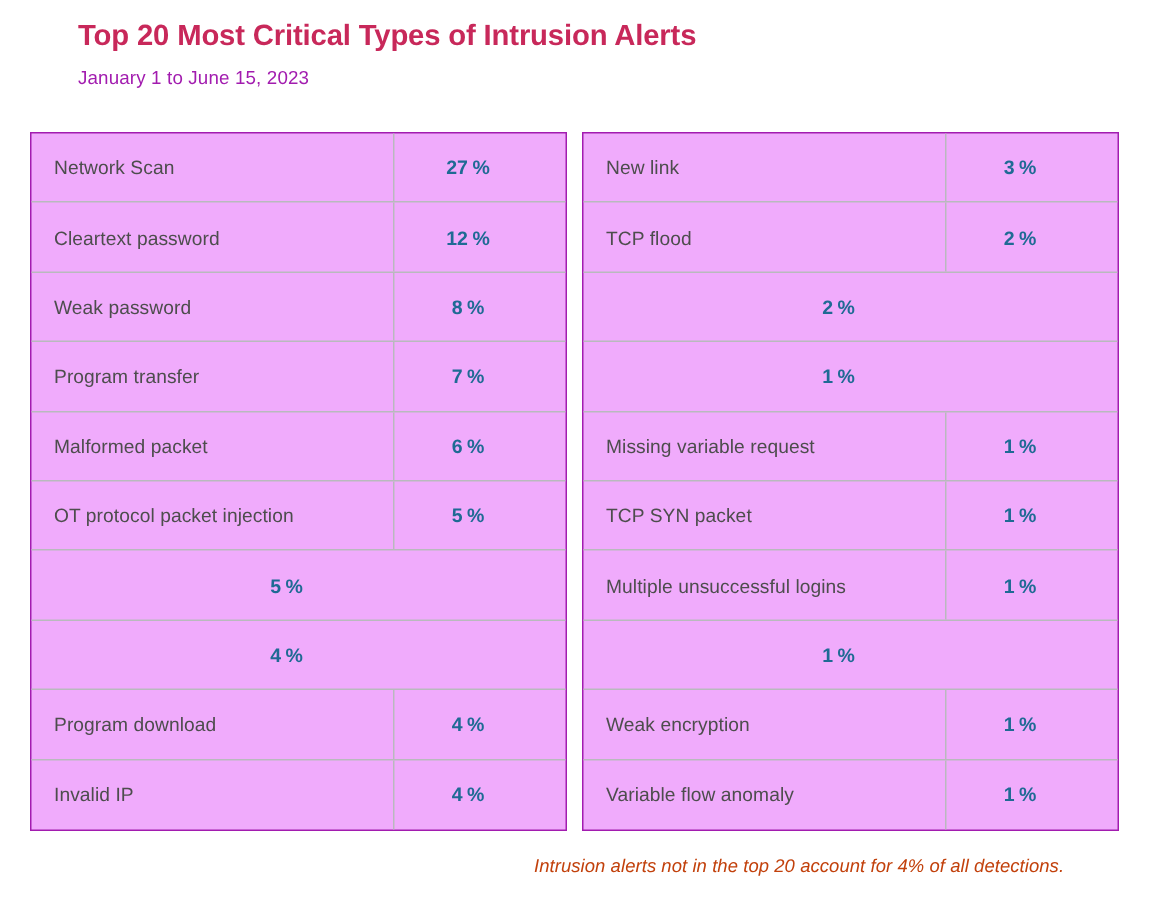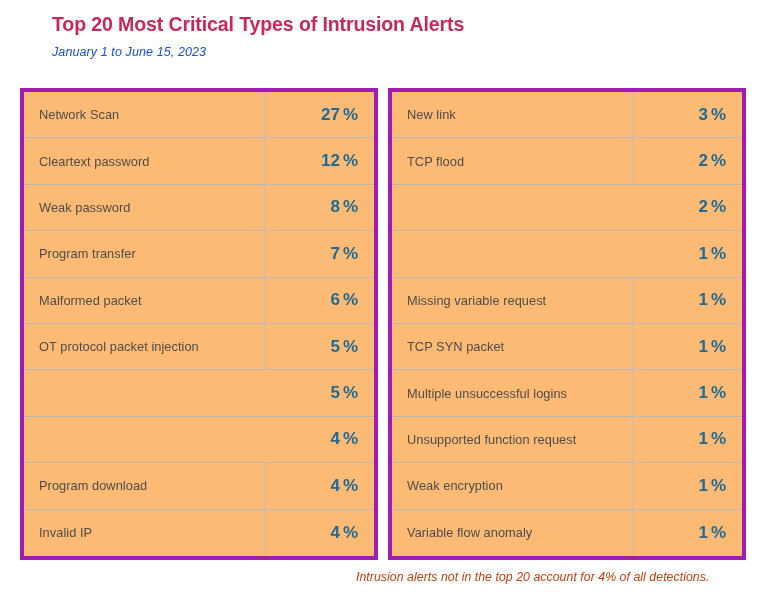--- a/index.html
+++ b/index.html
@@ -36,43 +36,42 @@
     margin: 0;
     font-size: 19.5px;
     font-weight: bold;
     color: #c8285a;
     letter-spacing: -0.1px;
     line-height: 1.25;
   }
   .page-subtitle {
     margin: 9px 0 0 0;
     font-size: 12.5px;
-    font-style: italic;
-    color: #1d4ed8;
+    color: #a21caf;
     letter-spacing: 0.1px;
   }
 
   
   .tables {
     position: absolute;
     left: 20px;
     top: 88px;
     width: 726px;
     display: flex;
     flex-direction: row;
     align-items: flex-start;
     gap: 10px;
   }
 
   .alert-table {
     flex: 0 0 358px;
     width: 358px;
-    border: 4px solid #a21caf;
+    border: 1px solid #a21caf;
     border-collapse: collapse;
-    background: #fdba74;
+    background: #f0abfc;
     box-sizing: border-box;
   }
 
   .alert-row {
     display: flex;
     flex-direction: row;
     height: 46.4px;
     border-bottom: 1px solid #b9b9bd;
     box-sizing: border-box;
   }
@@ -92,24 +91,24 @@
     color: #4d4d4d;
     letter-spacing: 0.05px;
     white-space: nowrap;
     overflow: hidden;
   }
 
   .cell-value {
     flex: 1 1 auto;
     display: flex;
     align-items: center;
-    justify-content: flex-end;
+    justify-content: center;
     padding-right: 16px;
     box-sizing: border-box;
-    font-size: 17px;
+    font-size: 13px;
     font-weight: bold;
     color: #1f6a94;
     white-space: nowrap;
   }
   .cell-value .pct-num {
     margin-right: 3px;
   }
   .cell-value .pct-sign {
     font-weight: bold;
   }
@@ -252,21 +251,20 @@
           </div>
         </div>
         <div class="alert-row">
           <div class="cell-label">Multiple unsuccessful logins</div>
           <div class="cell-value">
             <span class="pct-num">1</span>
             <span class="pct-sign">%</span>
           </div>
         </div>
         <div class="alert-row">
-          <div class="cell-label">Unsupported function request</div>
           <div class="cell-value">
             <span class="pct-num">1</span>
             <span class="pct-sign">%</span>
           </div>
         </div>
         <div class="alert-row">
           <div class="cell-label">Weak encryption</div>
           <div class="cell-value">
             <span class="pct-num">1</span>
             <span class="pct-sign">%</span>

